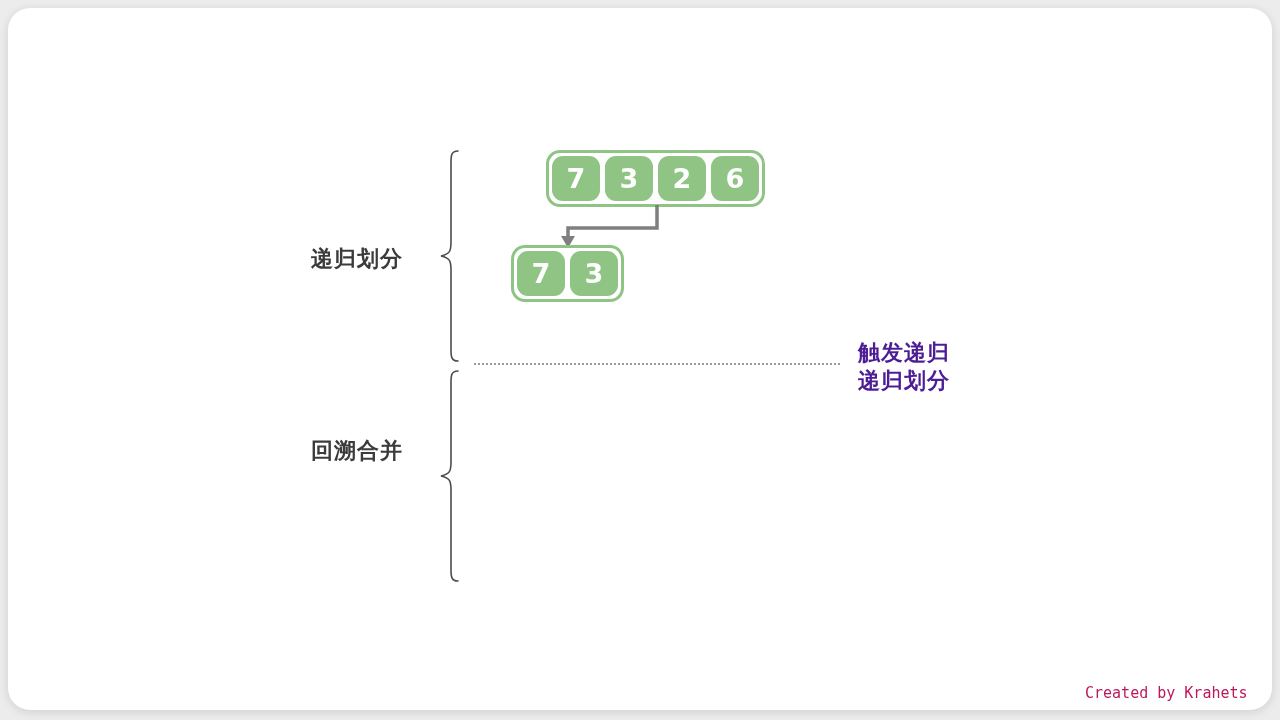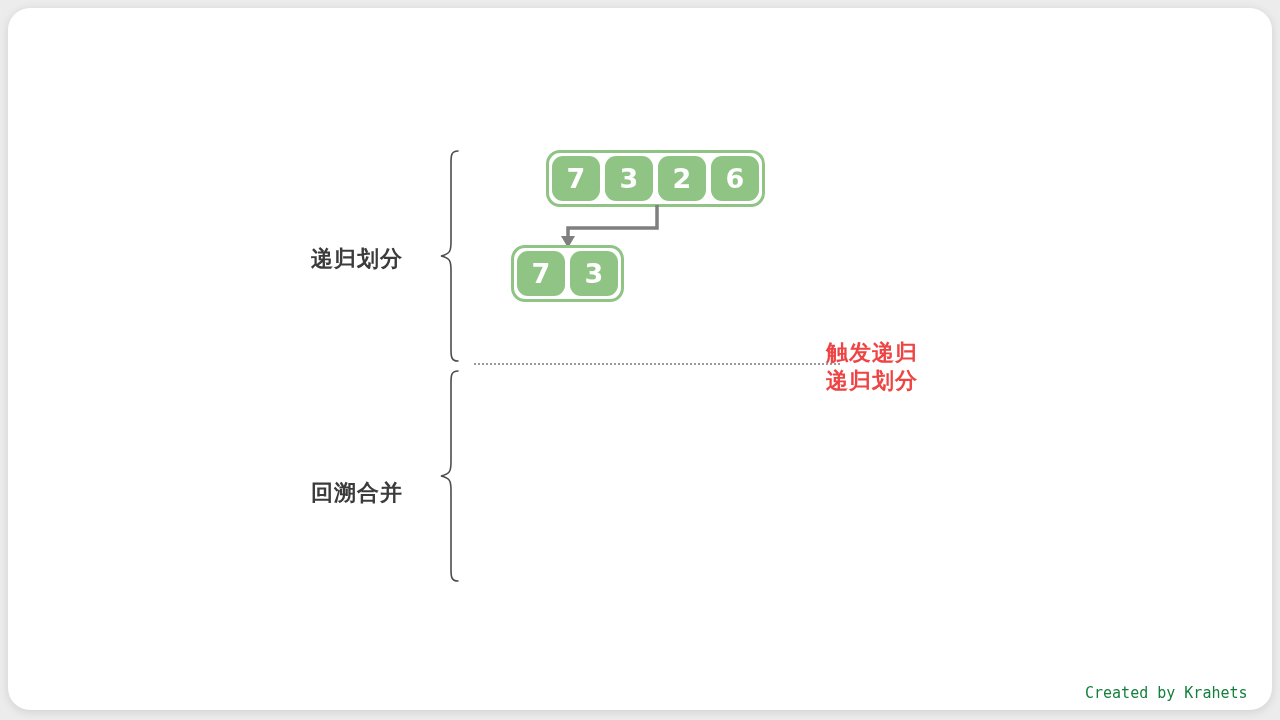--- a/index.html
+++ b/index.html
@@ -28,21 +28,21 @@
   }
   .side-label {
     position: absolute;
     font-size: 22px;
     font-weight: bold;
     color: #3b3b3b;
     letter-spacing: 1px;
     white-space: nowrap;
   }
   .label-divide { left: 303px; top: 236px; text-align: center; }
-  .label-merge  { left: 303px; top: 470px; }
+  .label-merge  { left: 303px; top: 428px; }
   .brace {
     position: absolute;
     width: 22px;
     height: 212px;
   }
   .brace-divide { left: 430px; top: 142px; }
   .brace-merge  { left: 430px; top: 362px; }
   .array {
     position: absolute;
     display: flex;
@@ -78,36 +78,36 @@
   .dotted-line {
     position: absolute;
     left: 466px;
     top: 355px;
     width: 366px;
     height: 0;
     border-top: 2px dotted #9b9b9b;
   }
   .terminate-label {
     position: absolute;
-    left: 818px;
+    left: 850px;
     top: 331px;
     font-size: 22px;
     font-weight: bold;
-    color: #ef4444;
+    color: #4c1d95;
     line-height: 28px;
     letter-spacing: 1px;
     white-space: nowrap;
   }
   .watermark {
     position: absolute;
     left: 1077px;
     top: 676px;
     font-family: "DejaVu Sans Mono", "Liberation Mono", monospace;
     font-size: 15px;
-    color: #15803d;
+    color: #be185d;
     white-space: nowrap;
   }
 </style>
 </head>
 <body>
 
 <div class="stage">
   <div class="card">
 
     <div class="side-label label-divide">递归划分</div>

